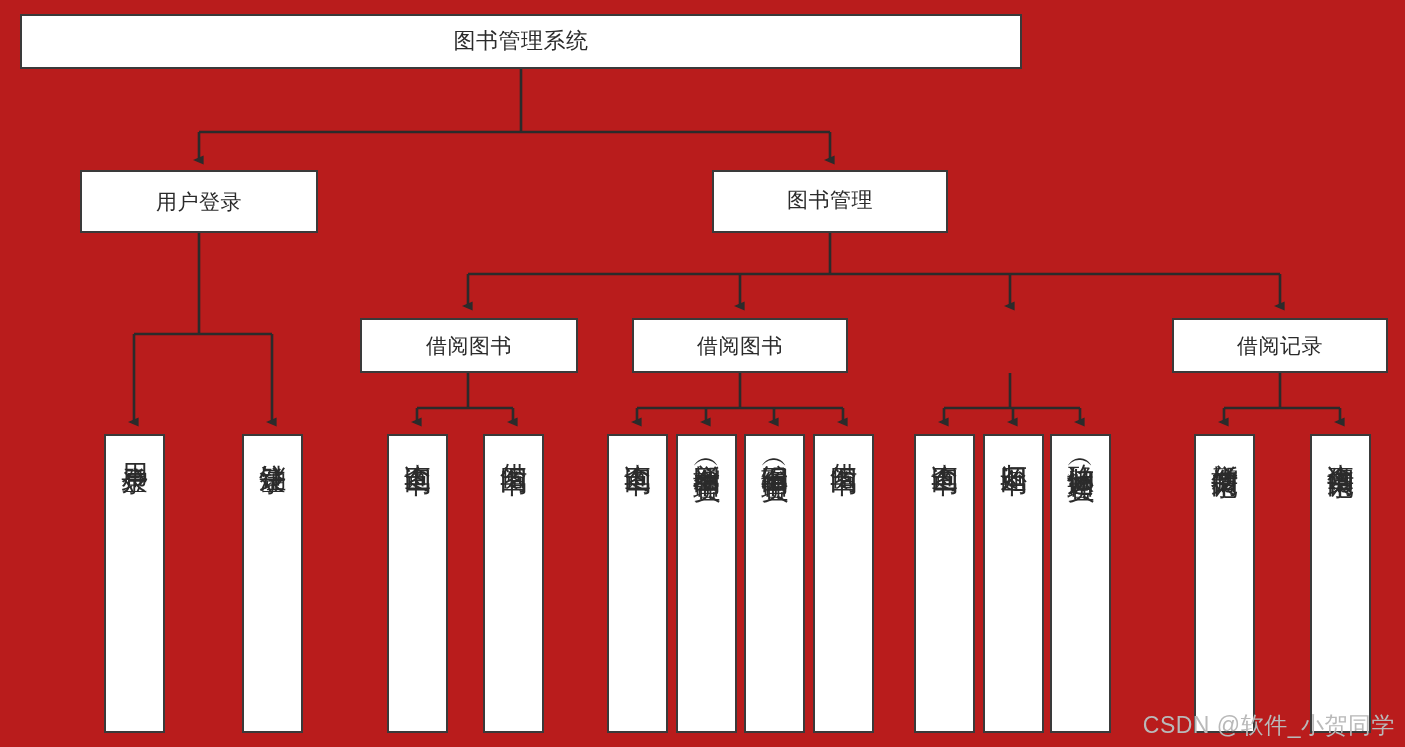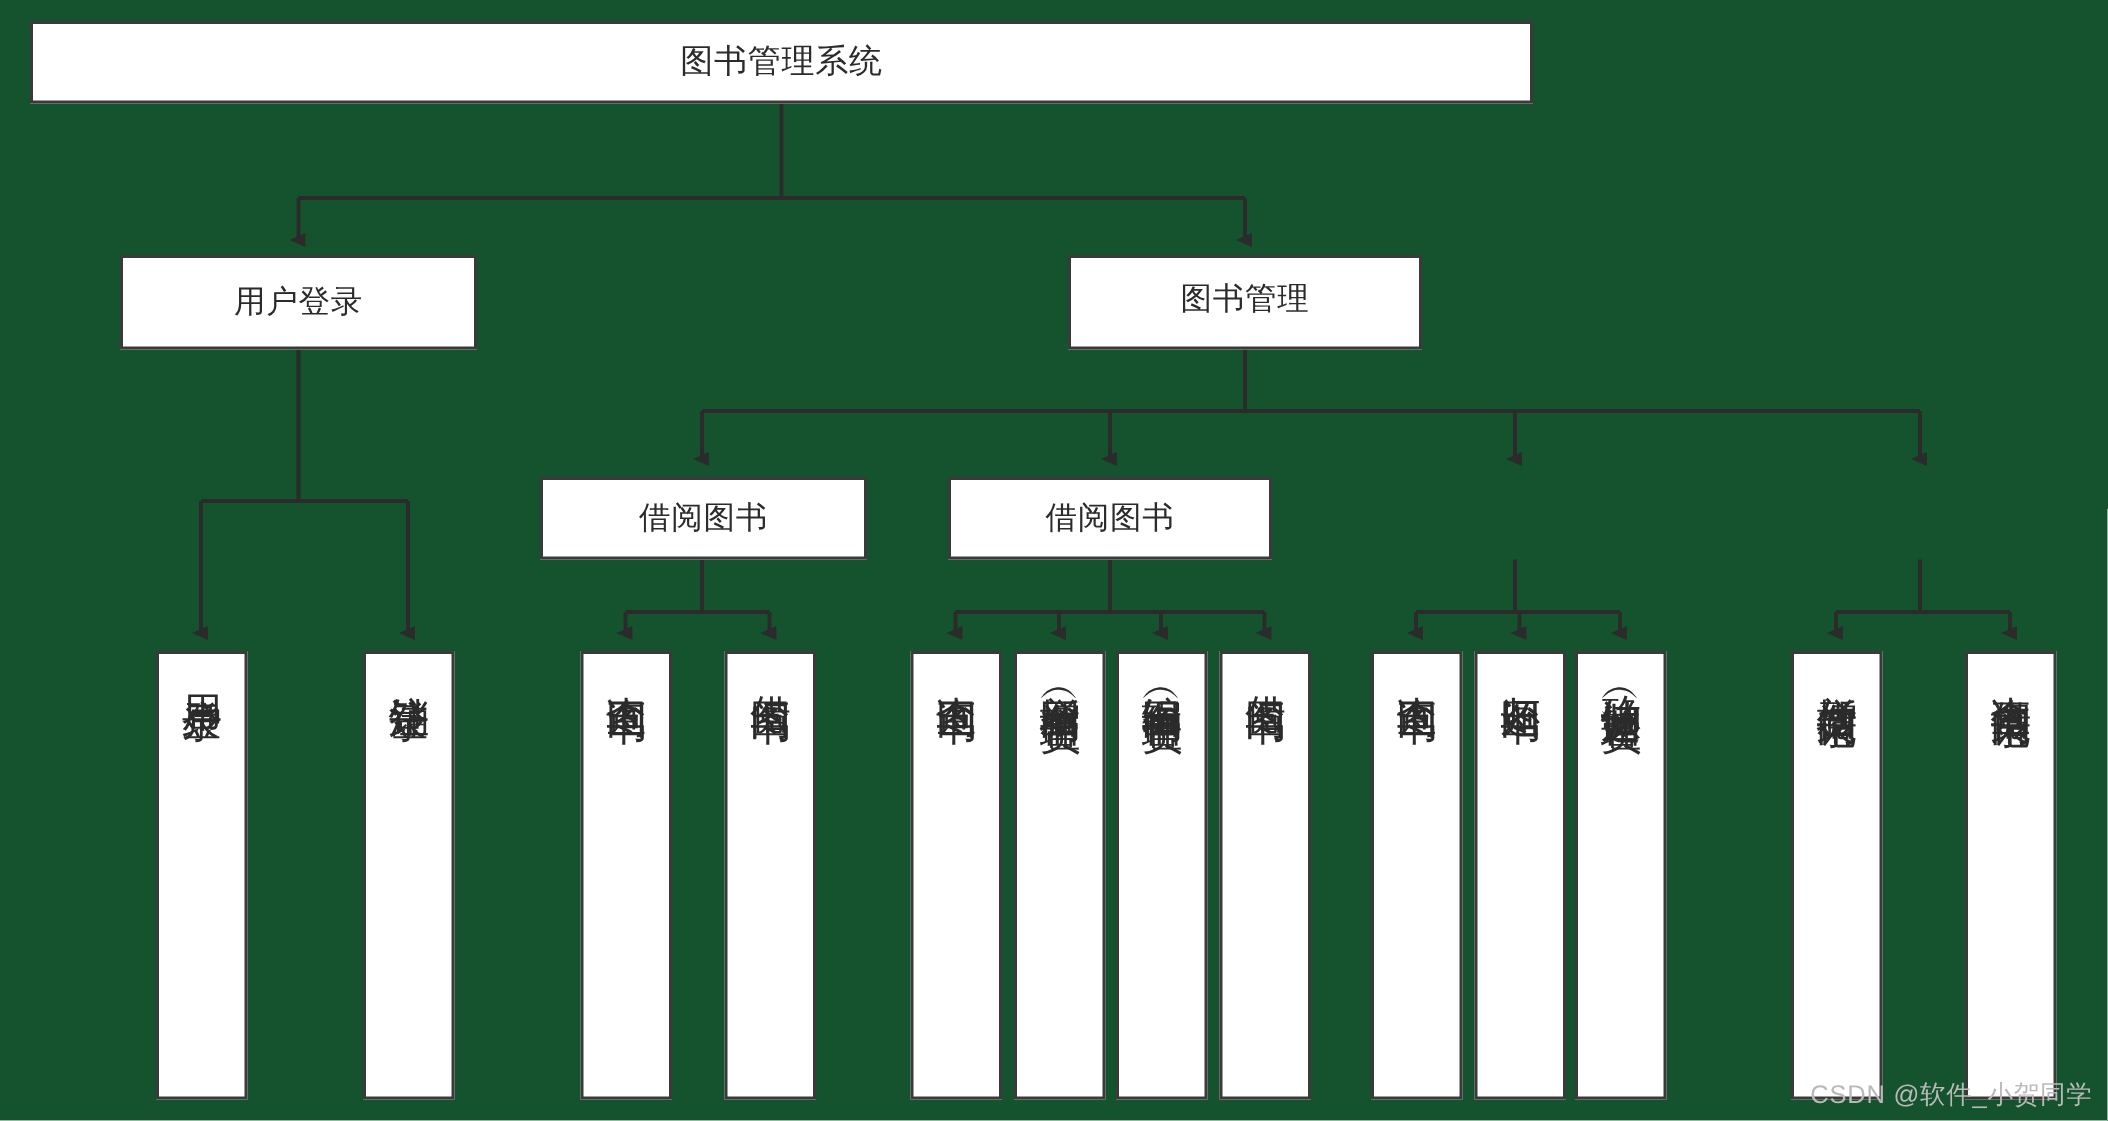--- a/index.html
+++ b/index.html
@@ -7,21 +7,21 @@
     padding: 0;
     background: #ffffff;
   }
   body {
     font-family: "Liberation Sans", "DejaVu Sans", sans-serif;
   }
   #canvas {
     position: relative;
     width: 1405px;
     height: 747px;
-    background: #14532d;
+    background: #b91c1c;
     overflow: hidden;
   }
   #wires {
     position: absolute;
     left: 0;
     top: 0;
     width: 1405px;
     height: 747px;
     pointer-events: none;
   }
@@ -60,21 +60,21 @@
     text-orientation: upright;
     font-size: 27px;
     line-height: 1.05;
     letter-spacing: 2px;
     white-space: nowrap;
   }
   .watermark {
     position: absolute;
     right: 10px;
     bottom: 6px;
-    font-size: 17px;
+    font-size: 23px;
     color: #b9b9b9;
     white-space: nowrap;
     z-index: 3;
     letter-spacing: 0.5px;
   }
 </style>
 </head>
 <body>
 
 <div id="canvas">
@@ -139,20 +139,23 @@
   <div class="node h" style="left:712px; top:170px; width:236px; height:63px;font-family:Liberation Mono, monospace;">
     <span class="label">图书管理</span>
   </div>
 
   <div class="node h" style="left:360px; top:318px; width:218px; height:55px;">
     <span class="label">借阅图书</span>
   </div>
   <div class="node h" style="left:632px; top:318px; width:216px; height:55px;">
     <span class="label">借阅图书</span>
   </div>
+  <div class="node h" style="left:1172px; top:318px; width:216px; height:55px;">
+    <span class="label">借阅记录</span>
+  </div>
 
   <div class="node v" style="left:104px; top:434px; width:61px; height:299px;">
     <span class="label">用户登录</span>
   </div>
   <div class="node v" style="left:242px; top:434px; width:61px; height:299px;">
     <span class="label">注销登录</span>
   </div>
 
   <div class="node v" style="left:387px; top:434px; width:61px; height:299px;">
     <span class="label">查询图书</span>

